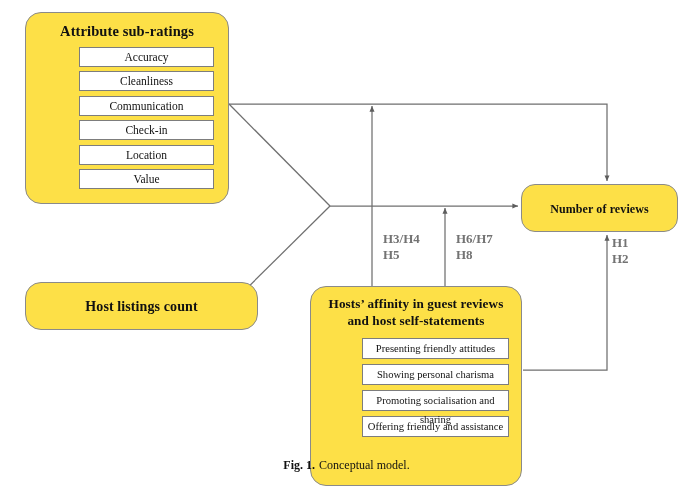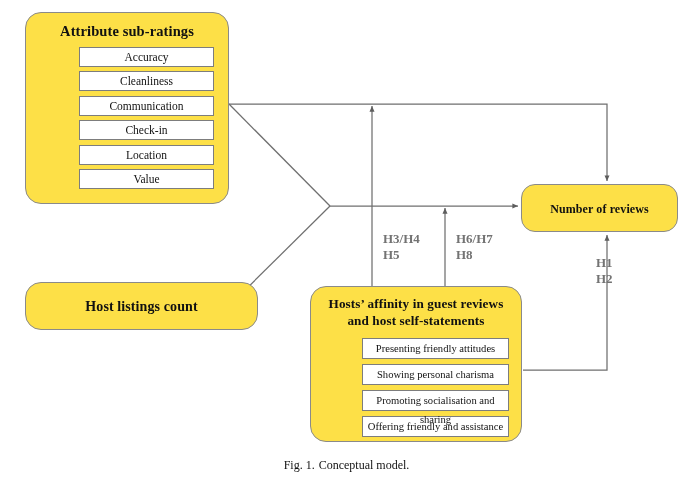--- a/index.html
+++ b/index.html
@@ -100,21 +100,21 @@
   #reviews-node .node-title {
     font-size: 12px;
     line-height: 48px;
   }
 
   
   #affinity-node {
     left: 310px;
     top: 286px;
     width: 212px;
-    height: 156px;
+    height: 200px;
     border-radius: 16px;
   }
   #affinity-node .node-title {
     font-size: 13.2px;
     line-height: 16.5px;
     margin-top: 9px;
     padding: 0 6px;
   }
   #affinity-node .subrow-list {
     margin: 9px 12px 0 12px;
@@ -130,33 +130,33 @@
   .hlabel {
     position: absolute;
     font-weight: bold;
     font-size: 13px;
     line-height: 15.5px;
     color: #737373;
     white-space: pre;
   }
   #h345-label { left: 383px; top: 231px; }
   #h678-label { left: 456px; top: 231px; font-family: Liberation Serif, serif; }
-  #h12-label  { left: 596px; top: 235px; margin-top: 20px; }
+  #h12-label  { left: 612px; top: 235px; }
 
   
   #caption {
     position: absolute;
     left: 0;
     top: 458px;
     width: 693px;
     text-align: center;
     font-size: 12px;
     color: #111;
   }
-  #caption .cap-num { font-weight: normal; }
+  #caption .cap-num { font-weight: bold; }
   #caption .cap-txt { margin-left: 4px; }
 </style>
 </head>
 <body>
 
 <div id="canvas">
 
   <svg id="wires" viewBox="0 0 693 488" width="693" height="488">
     <defs>
       <marker id="arrow" viewBox="0 0 10 10" refX="9" refY="5" markerWidth="5" markerHeight="5" orient="auto-start-reverse">

